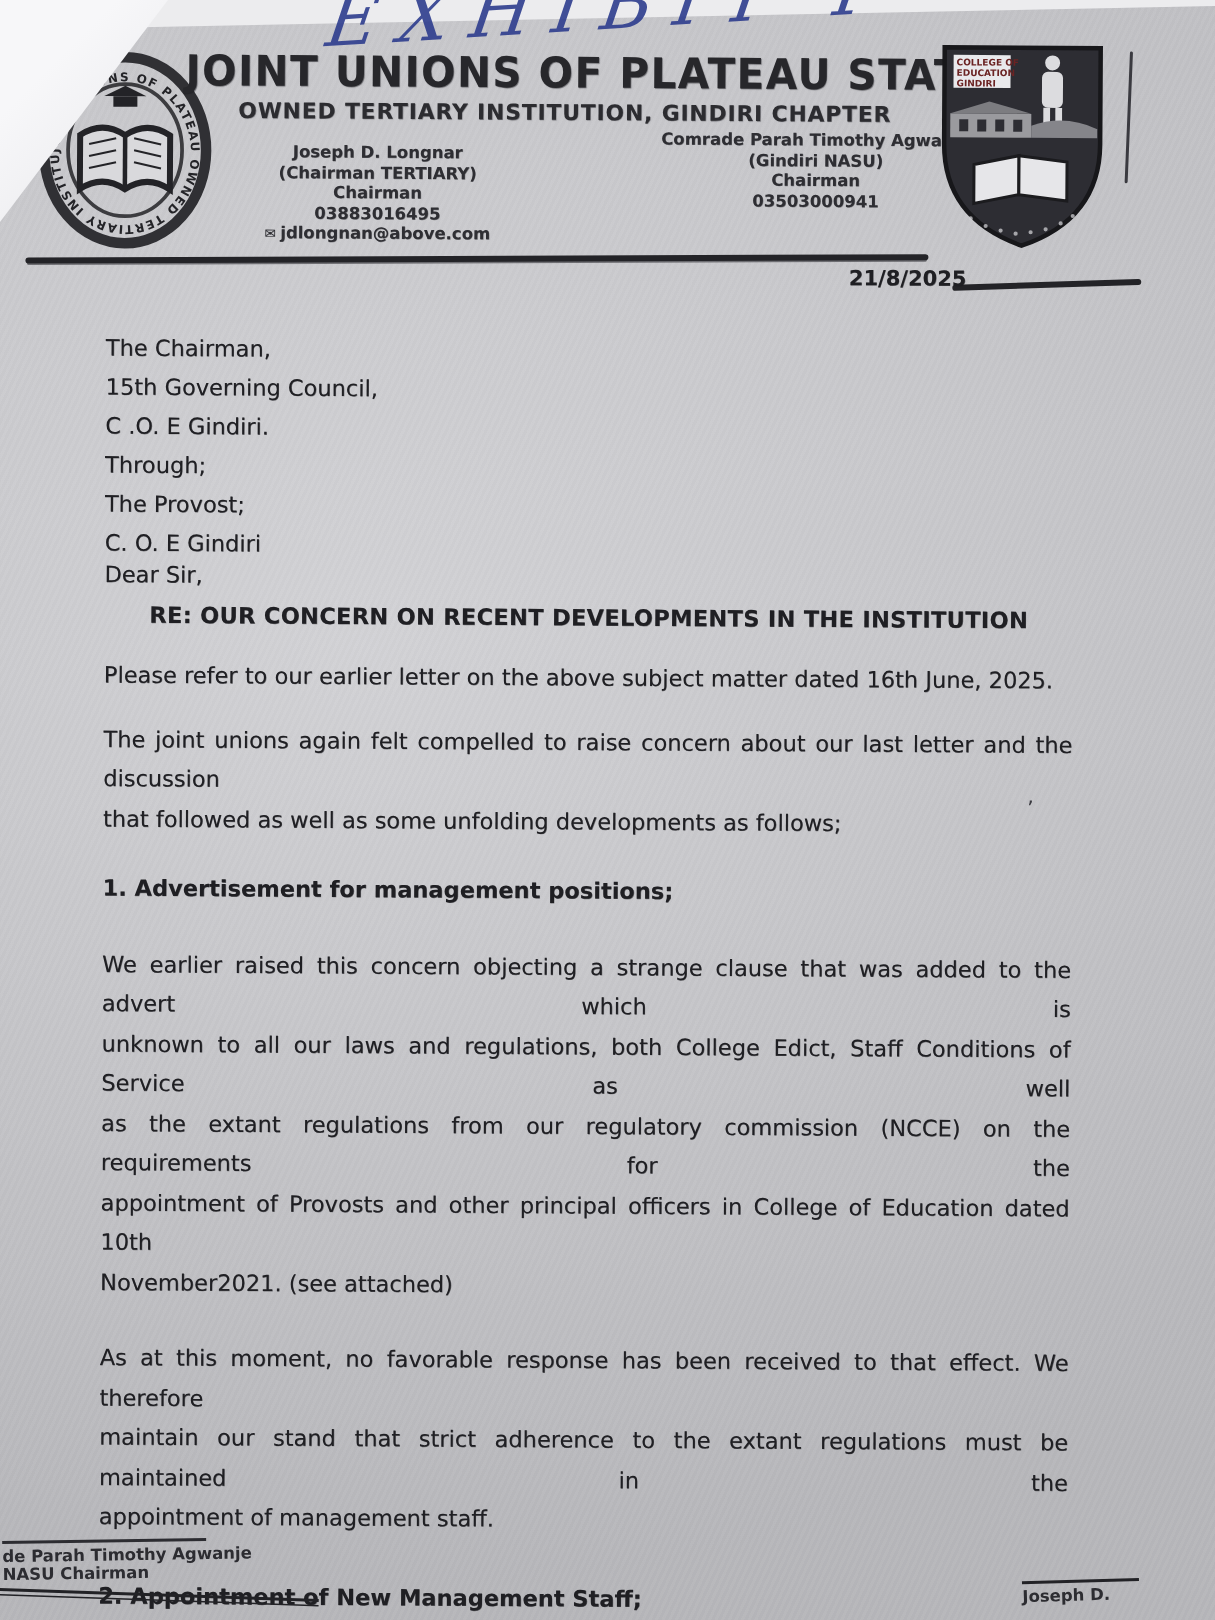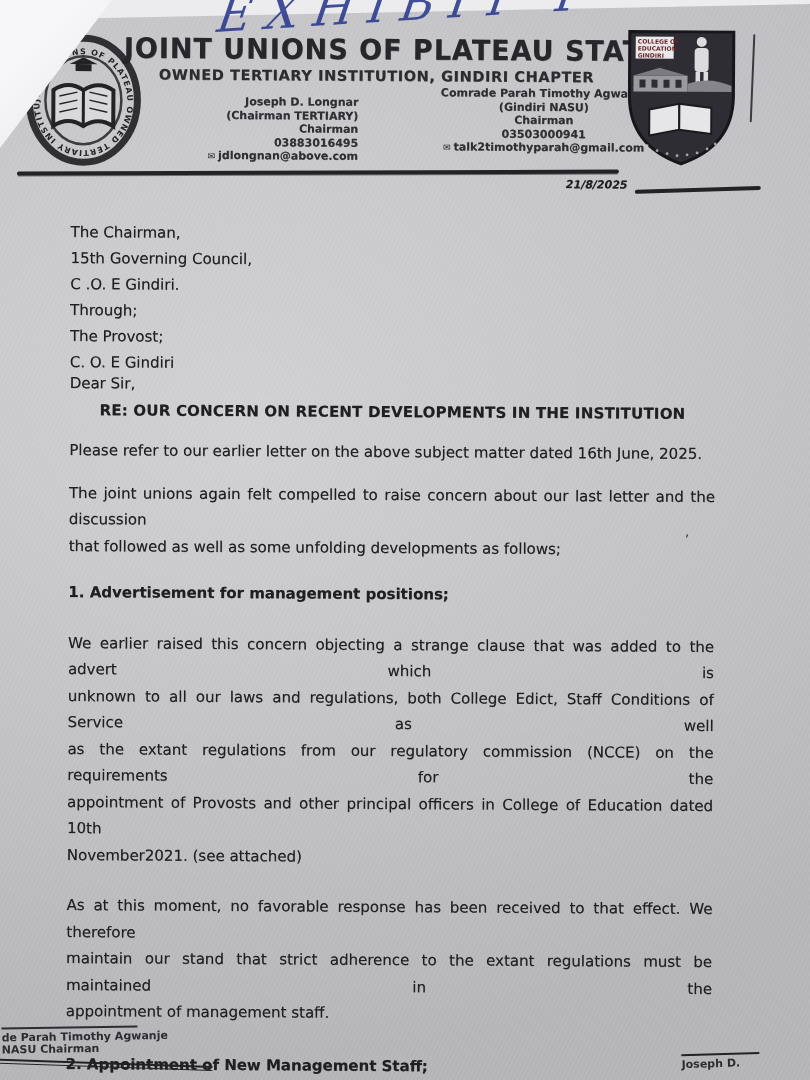--- a/index.html
+++ b/index.html
@@ -45,34 +45,34 @@
     font-size:27px; font-weight:bold; letter-spacing:1px;
     transform:scaleY(1.04); text-shadow:.5px .5px .6px rgba(30,30,35,.55);
     white-space:nowrap;
   }
   .org-subtitle{
     font-size:14.5px; font-weight:bold; letter-spacing:.6px; margin-top:3px;
     color:#2c2c30; text-shadow:.4px .4px .5px rgba(30,30,35,.5);
   }
   .contact{ position:absolute; text-align:center; font-size:11px; line-height:13.5px;
     color:#2e2e33; font-weight:bold; text-shadow:.3px .3px .4px rgba(40,40,45,.45); }
-  .contact-left{ left:174px; top:94px; width:185px;text-align:right; }
+  .contact-left{ left:160px; top:94px; width:185px; }
   .contact-right{ left:432px; top:84px; width:225px; }
   .email-line .env{ font-size:9px; margin-right:3px; }
   .rule-main{ position:absolute; left:18px; top:169px; width:602px; height:4px;
     background:#232327; transform:rotate(-.55deg); border-radius:2px;
     box-shadow:0 2px 0 -1px rgba(35,35,40,.55); }
   .rule-right{ position:absolute; left:636px; top:184px; width:126px; height:3.5px;
     background:#232327; transform:rotate(-2.2deg); border-radius:2px; }
   .pen-mark{ position:absolute; left:752px; top:30px; width:2px; height:88px;
     background:#3a3a40; transform:rotate(2deg); border-radius:1px; }
 
   
   .print{ color:#1f1f23; text-shadow:.25px .25px .35px rgba(25,25,30,.5); }
-  .letter-date{ position:absolute; left:567px; top:175px; font-size:11px; font-weight:bold;font-style:italic; }
+  .letter-date{ position:absolute; left:567px; top:175px; font-size:14px; font-weight:bold; }
   .recipient{ position:absolute; left:72px; top:219px; font-size:15px; line-height:26px; }
   .letter-text{ position:absolute; left:72px; top:370px; width:646px; font-size:15px; line-height:26.5px; }
   .salutation{ margin-bottom:0; }
   .subject{ font-weight:bold; text-align:center; letter-spacing:.2px; }
   .para{ margin-top:16px; }
   .para .ln{ text-align:justify; text-align-last:justify; }
   .para .ln:last-child{ text-align-last:left; }
   .para.single .ln{ text-align:left; text-align-last:left; }
   .sec-heading{ font-weight:bold; margin-top:20px; }
   .mt-lg{ margin-top:24px; }
@@ -134,21 +134,20 @@
     <div>Chairman</div>
     <div>03883016495</div>
     <div class="email-line"><span class="env">✉</span><span>jdlongnan@above.com</span></div>
   </div>
 
   <div class="contact contact-right">
     <div>Comrade Parah Timothy Agwanja</div>
     <div>(Gindiri NASU)</div>
     <div>Chairman</div>
     <div>03503000941</div>
-    <div class="email-line"><span class="env">✉</span><span>talk2timothyparah@gmail.com</span></div>
   </div>
 
   <div class="crest">
     <svg width="124" height="146" viewBox="0 0 124 146">
       <path d="M10,8 L114,8 L114,72 Q114,122 62,140 Q10,122 10,72 Z" fill="#2d2d33" stroke="#17171a" stroke-width="3"></path>
       <rect x="16" y="13" width="38" height="22" fill="#e9e9ec"></rect>
       <text x="18" y="20" font-size="6" font-weight="bold" fill="#6b2323">COLLEGE OF</text>
       <text x="18" y="27" font-size="6" font-weight="bold" fill="#6b2323">EDUCATION</text>
       <text x="18" y="34" font-size="6" font-weight="bold" fill="#6b2323">GINDIRI</text>
       <g>

